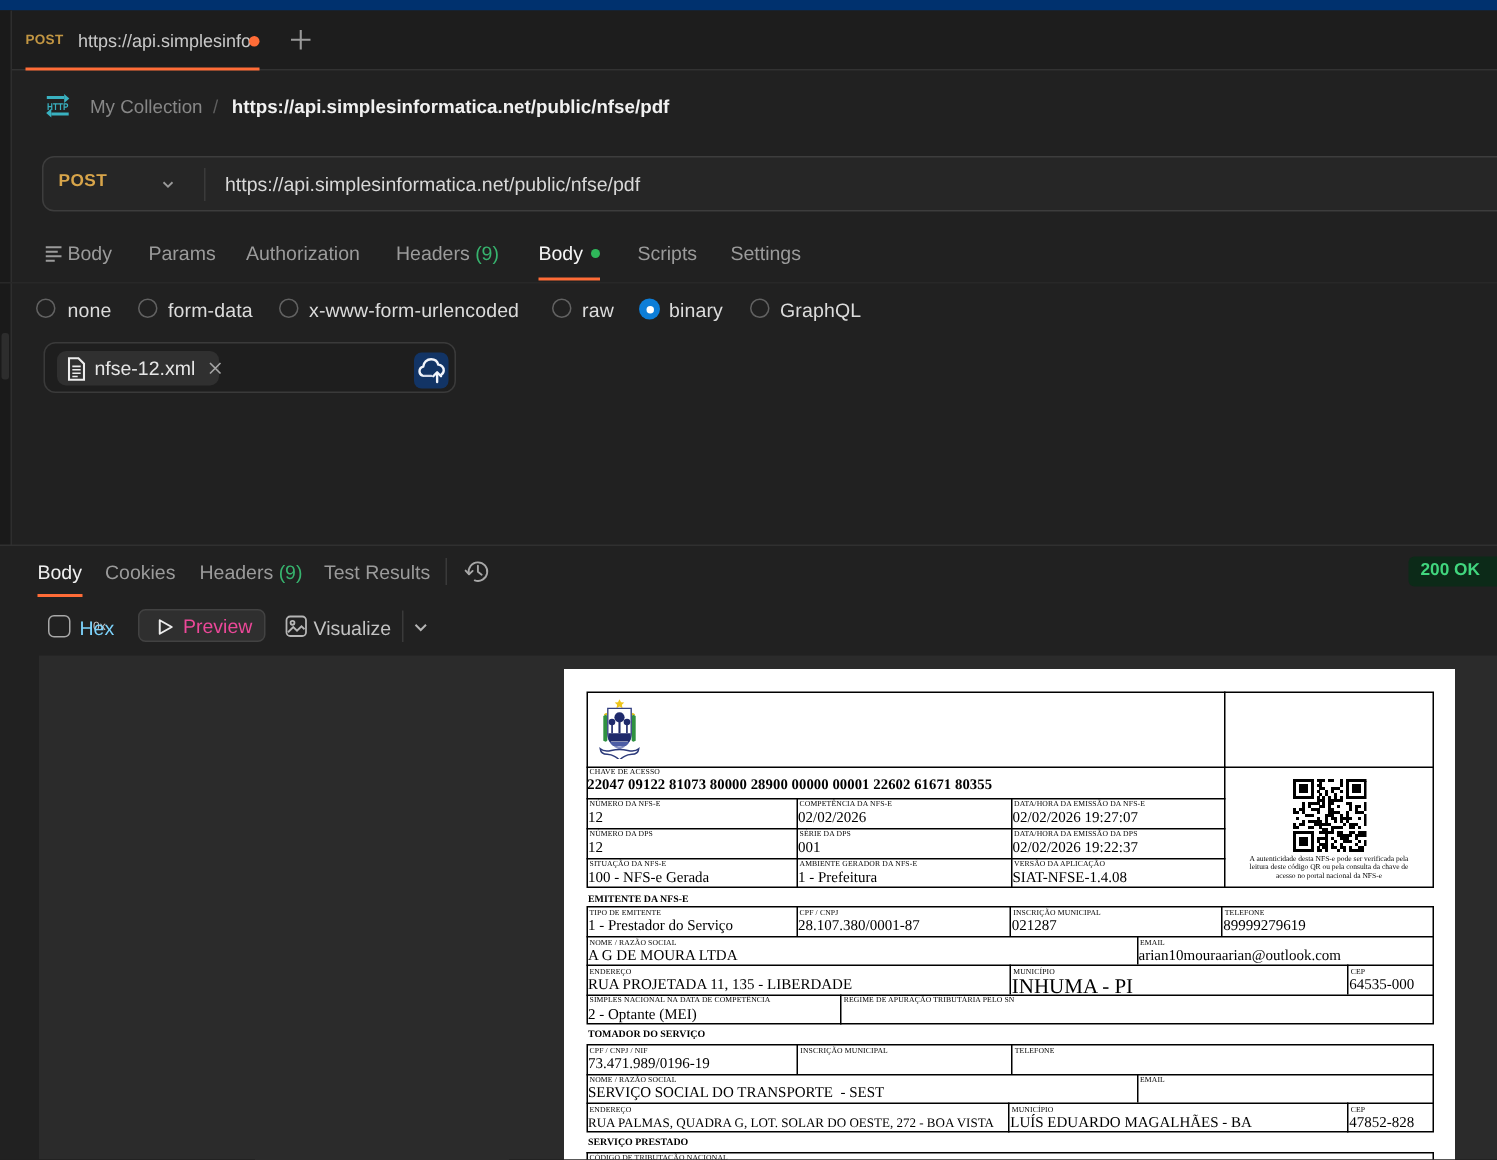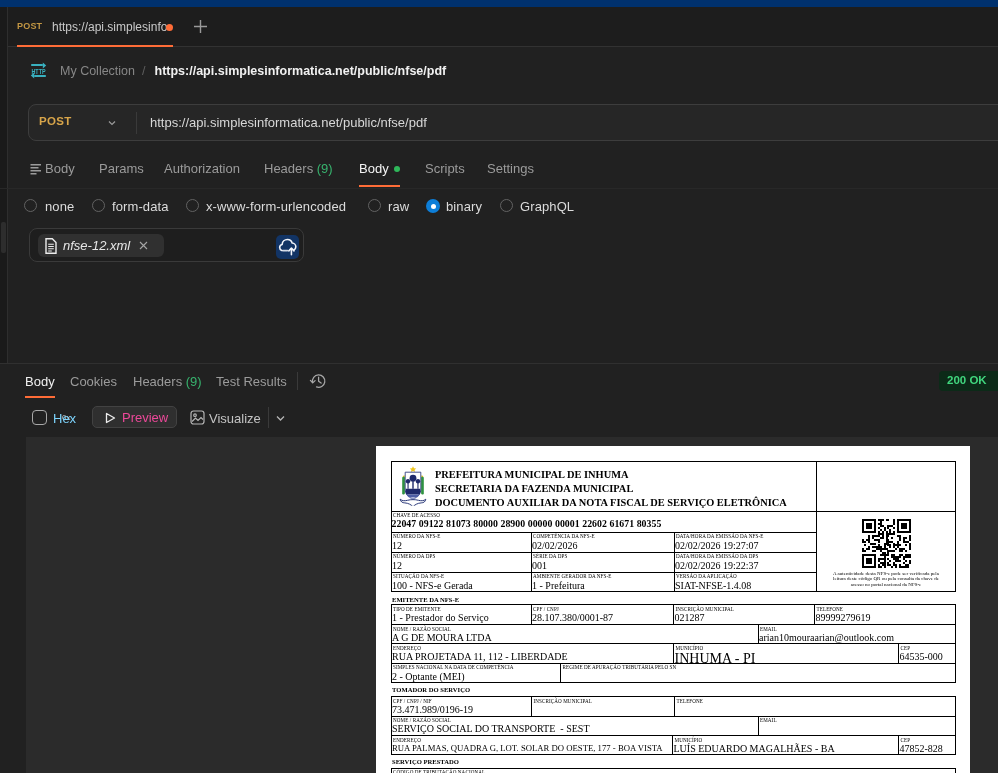--- a/index.html
+++ b/index.html
@@ -37,21 +37,21 @@
   .grn { color:#37b36e; }
   #bodyunder { position:absolute; left:359px; top:184.5px; width:41px; height:2px; background:#ff6c37; }
   #bodydot { position:absolute; left:394px; top:166px; width:6px; height:6px; border-radius:50%; background:#2fb75a; }
 
   .radio { position:absolute; top:199px; width:13px; height:13px; border-radius:50%; border:1px solid #626262; }
   .radio.sel { width:14px; height:14px; border:none; background:#0d7ed8; }
   .radio.sel::after { content:""; position:absolute; left:4.5px; top:4.5px; width:5px; height:5px; border-radius:50%; background:#fff; }
   .rlab { position:absolute; top:199px; font-size:13px; letter-spacing:.1px; color:#dcdcdc; }
 
   #filebox { left:29px; top:228px; width:275px; height:34px; background:#1e1e1e; border:1px solid #3a3a3a; border-radius:8px; }
-  #chip { position:absolute; left:8px; top:5px; width:126px; height:23px; background:#303030; border-radius:6px;font-style:italic; }
+  #chip { position:absolute; left:8px; top:5px; width:108px; height:23px; background:#303030; border-radius:6px; }
   #chip .nm { position:absolute; left:25px; top:3.5px; font-size:13px; color:#e6e6e6; }
   #upbtn { position:absolute; left:245.5px; top:6px; width:23.5px; height:23.5px; background:#123465; border-radius:5px; }
 
   #divider { left:0; top:363px; width:998px; height:1px; background:#303030; }
 
   .resptab { position:absolute; top:373.5px; font-size:13px; color:#9b9b9b; white-space:nowrap; }
   .resptab.act { color:#f0f0f0; }
   #respunder { left:25px; top:396px; width:30px; height:2px; background:#ff6c37; }
   #vdiv { left:297px; top:372px; width:1px; height:18px; background:#3a3a3a; }
   #okpill { left:939px; top:371px; width:70px; height:20px; background:#0c2a18; border-radius:4px; }
@@ -210,21 +210,20 @@
 <rect x="14.3" y="12.8" width="1.4" height="10" fill="#1f2a6b"></rect>
 <circle cx="10" cy="15.3" r="2.2" fill="#1f2a6b"></circle>
 <rect x="9.5" y="15.8" width="1.1" height="7" fill="#1f2a6b"></rect>
 <circle cx="20" cy="15.3" r="2.2" fill="#1f2a6b"></circle>
 <rect x="19.4" y="15.8" width="1.1" height="7" fill="#1f2a6b"></rect>
 <path d="M7.6 22.8h14.8v3c0 .9-.2 1.8-.6 2.6H8.2c-.4-.8-.6-1.7-.6-2.6z" fill="#1f2a6b"></path>
 <path d="M8.5 28.6h13c-.5 1-1.3 1.9-2.2 2.7H10.7c-.9-.8-1.7-1.7-2.2-2.7z" fill="#4d5da5"></path>
 <path d="M11 31.5h8c-1.1.9-2.4 1.6-4 2.1-1.6-.5-2.9-1.2-4-2.1z" fill="#8a94c6"></path>
 <path d="M2.2 33.2c2.2 2 4.8 1.7 7.3 1.1 3.6-.9 7.4-.9 11 0 2.5.6 5.1.9 7.3-1.1-.3 2.6-2.3 3.6-4.6 3.7-1.7.1-3.4.5-4.9 1.3-1.2.6-2.4 1.5-3.3 2.6-.9-1.1-2.1-2-3.3-2.6-1.5-.8-3.2-1.2-4.9-1.3-2.3-.1-4.3-1.1-4.6-3.7z" fill="none" stroke="#2c3a7a" stroke-width="1"></path>
 </svg>
-<div class="cell" style="left:59px;top:21.5px;width:380px;font-size:10.4px;font-weight:bold;line-height:14.4px;white-space:nowrap">PREFEITURA MUNICIPAL DE INHUMA<br>SECRETARIA DA FAZENDA MUNICIPAL<br>DOCUMENTO AUXILIAR DA NOTA FISCAL DE SERVIÇO ELETRÔNICA</div>
 <div class="lab" style="left:17px;top:65.8px">CHAVE DE ACESSO</div>
 <div class="val" style="left:15.5px;top:72.2px;font-weight:bold;font-size:9.8px;letter-spacing:.05px">22047 09122 81073 80000 28900 00000 00001 22602 61671 80355</div>
 <div class="cell" style="left:14.5px;top:85.5px;width:426.5px;height:1px;background:#000"></div>
 <div class="cell" style="left:14.5px;top:105.5px;width:426.5px;height:1px;background:#000"></div>
 <div class="cell" style="left:14.5px;top:125.5px;width:426.5px;height:1px;background:#000"></div>
 <div class="cell" style="left:154.5px;top:85.5px;width:1px;height:60.5px;background:#000"></div>
 <div class="cell" style="left:297.5px;top:85.5px;width:1px;height:60.5px;background:#000"></div>
 <div class="lab" style="left:17px;top:87.3px">NÚMERO DA NFS-E</div>
 <div class="val" style="left:16px;top:93.7px;font-size:10px">12</div>
 <div class="lab" style="left:157px;top:87.3px">COMPETÊNCIA DA NFS-E</div>
@@ -569,21 +568,21 @@
 <div class="val" style="left:156px;top:166.2px;font-size:10px">28.107.380/0001-87</div>
 <div class="lab" style="left:299.5px;top:159.8px">INSCRIÇÃO MUNICIPAL</div>
 <div class="val" style="left:298.5px;top:166.2px;font-size:10px">021287</div>
 <div class="lab" style="left:440.5px;top:159.8px">TELEFONE</div>
 <div class="val" style="left:439.5px;top:166.2px;font-size:10px">89999279619</div>
 <div class="lab" style="left:17px;top:179.8px">NOME / RAZÃO SOCIAL</div>
 <div class="val" style="left:16px;top:185.6px;font-size:10px">A G DE MOURA LTDA</div>
 <div class="lab" style="left:384px;top:179.8px">EMAIL</div>
 <div class="val" style="left:383px;top:185.6px;font-size:10px">arian10mouraarian@outlook.com</div>
 <div class="lab" style="left:17px;top:198.8px">ENDEREÇO</div>
-<div class="val" style="left:16px;top:204.8px;font-size:10px">RUA PROJETADA 11, 112 - LIBERDADE</div>
+<div class="val" style="left:16px;top:204.8px;font-size:10px">RUA PROJETADA 11, 135 - LIBERDADE</div>
 <div class="lab" style="left:299.5px;top:198.8px">MUNICÍPIO</div>
 <div class="val" style="left:298.5px;top:204.8px;font-size:14px">INHUMA - PI</div>
 <div class="lab" style="left:524.5px;top:198.8px">CEP</div>
 <div class="val" style="left:523.5px;top:204.8px;font-size:10px">64535-000</div>
 <div class="lab" style="left:17px;top:218.3px">SIMPLES NACIONAL NA DATA DE COMPETÊNCIA</div>
 <div class="val" style="left:16px;top:224.6px;font-size:10px">2 - Optante (MEI)</div>
 <div class="lab" style="left:186.5px;top:218.3px">REGIME DE APURAÇÃO TRIBUTÁRIA PELO SN</div>
 <div class="sect" style="left:16px;top:240.3px">TOMADOR DO SERVIÇO</div>
 <div class="cell bd" style="left:14.5px;top:250px;width:565.5px;height:58.5px"></div>
 <div class="cell" style="left:14.5px;top:269.5px;width:565.5px;height:1px;background:#000"></div>
@@ -594,21 +593,21 @@
 <div class="cell" style="left:296px;top:289px;width:1px;height:19.5px;background:#000"></div>
 <div class="cell" style="left:522px;top:289px;width:1px;height:19.5px;background:#000"></div>
 <div class="lab" style="left:17px;top:251.8px">CPF / CNPJ / NIF</div>
 <div class="val" style="left:16px;top:258.2px;font-size:10px">73.471.989/0196-19</div>
 <div class="lab" style="left:157.5px;top:251.8px">INSCRIÇÃO MUNICIPAL</div>
 <div class="lab" style="left:300.5px;top:251.8px">TELEFONE</div>
 <div class="lab" style="left:17px;top:271.3px">NOME / RAZÃO SOCIAL</div>
 <div class="val" style="left:16px;top:277.2px;font-size:10px">SERVIÇO SOCIAL DO TRANSPORTE&nbsp; - SEST</div>
 <div class="lab" style="left:384px;top:271.3px">EMAIL</div>
 <div class="lab" style="left:17px;top:290.8px">ENDEREÇO</div>
-<div class="val" style="left:16px;top:296.8px;font-size:8.7px">RUA PALMAS, QUADRA G, LOT. SOLAR DO OESTE, 177 - BOA VISTA</div>
+<div class="val" style="left:16px;top:296.8px;font-size:8.7px">RUA PALMAS, QUADRA G, LOT. SOLAR DO OESTE, 272 - BOA VISTA</div>
 <div class="lab" style="left:298.5px;top:290.8px">MUNICÍPIO</div>
 <div class="val" style="left:297.5px;top:296.8px;font-size:10px">LUÍS EDUARDO MAGALHÃES - BA</div>
 <div class="lab" style="left:524.5px;top:290.8px">CEP</div>
 <div class="val" style="left:523.5px;top:296.8px;font-size:10px">47852-828</div>
 <div class="sect" style="left:16px;top:311.8px">SERVIÇO PRESTADO</div>
 <div class="cell" style="left:14.5px;top:321.5px;width:565.5px;height:6px;border:1px solid #000;border-bottom:none"></div>
 <div class="lab" style="left:17px;top:323.2px">CÓDIGO DE TRIBUTAÇÃO NACIONAL</div>
 </div>
 </div>
 

